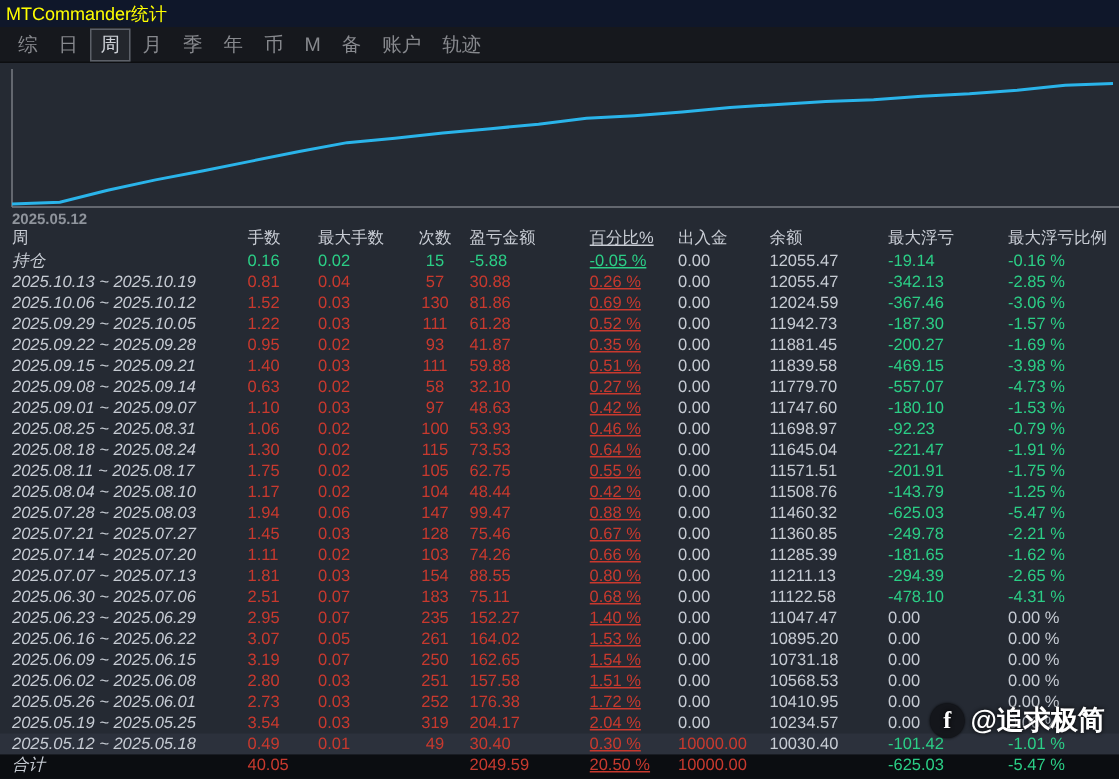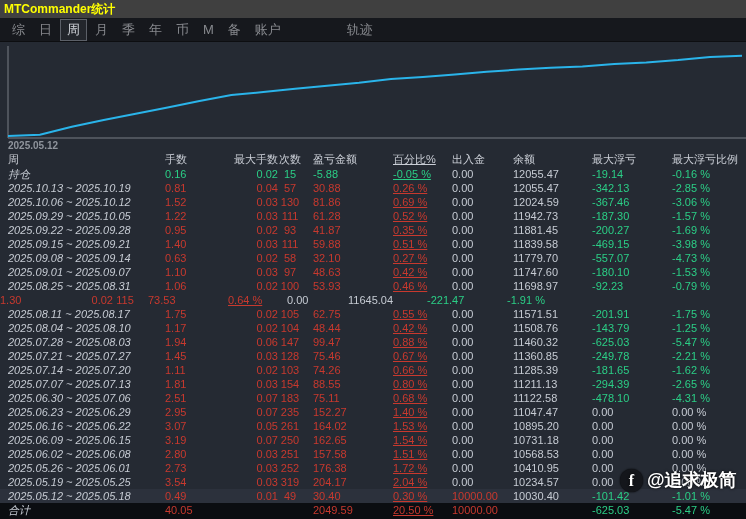--- a/index.html
+++ b/index.html
@@ -1,41 +1,41 @@
 <!DOCTYPE html>
 <html><head>
 <meta charset="utf-8">
 <style>
   html,body{margin:0;padding:0;background:#000;}
   *{box-sizing:border-box;}
   .app{position:relative;width:746px;height:519px;background:#252a33;overflow:hidden;
        font-family:"Liberation Sans",sans-serif;}
   
-  .titlebar{height:18px;background:#404040;color:#ffff00;font-size:12px;font-weight:bold;
+  .titlebar{height:18px;background:#0f172a;color:#ffff00;font-size:12px;font-weight:normal;
             line-height:18px;padding-left:4px;}
   
   .menubar{height:24px;background:#16181d;display:flex;align-items:center;padding-left:6px;
            font-size:13px;color:#87898e;border-bottom:1px solid #0d0e11;}
   .menu-items{display:flex;align-items:center;}
   .menu-item{padding:1px 6px;margin-right:2px;cursor:default;white-space:nowrap;}
   .menu-item.selected{border:1px solid #5c6068;background:#23262c;color:#cfd2d8;}
-  .menu-item.right{margin-left:52px;}
+  .menu-item.right{}
   
   .chart{height:110px;position:relative;font-weight:bold;}
   .chart svg{display:block;}
   
   .stats{width:746px;font-size:11px;}
   .row{display:flex;height:14px;line-height:14px;white-space:nowrap;}
   .row.thead{height:15px;line-height:15px;color:#c9cdd5;}
   .row.total{height:16px;line-height:15px;background:#0b0d11;}
   .row.selected{background:#2c313c;}
   .cell{overflow:hidden;}
   .c0{width:165px;padding-left:8px;}
   .c1{width:47px;}
-  .c2{width:66px;text-align:right;}
+  .c2{width:66px;}
   .c3{width:26px;text-align:center;padding-right:2px;}
   .c4{width:89px;padding-left:9px;}
   .c5{width:59px;text-decoration:underline;}
   .c6{width:61px;}
   .c7{width:79px;}
   .c8{width:80px;}
   .c9{width:74px;}
   .c-label{color:#c6cbd3;font-style:italic;}
   .c-plain{color:#c6cbd3;}
   .c-red{color:#c8392e;}
@@ -197,20 +197,21 @@
           <div class="cell c2 c-red">0.02</div>
           <div class="cell c3 c-red">100</div>
           <div class="cell c4 c-red">53.93</div>
           <div class="cell c5 c-red">0.46 %</div>
           <div class="cell c6 c-plain">0.00</div>
           <div class="cell c7 c-plain">11698.97</div>
           <div class="cell c8 c-green">-92.23</div>
           <div class="cell c9 c-green">-0.79 %</div>
         </div>
         <div class="row">
+          <div class="cell c0 c-label">2025.08.18 ~ 2025.08.24</div>
           <div class="cell c1 c-red">1.30</div>
           <div class="cell c2 c-red">0.02</div>
           <div class="cell c3 c-red">115</div>
           <div class="cell c4 c-red">73.53</div>
           <div class="cell c5 c-red">0.64 %</div>
           <div class="cell c6 c-plain">0.00</div>
           <div class="cell c7 c-plain">11645.04</div>
           <div class="cell c8 c-green">-221.47</div>
           <div class="cell c9 c-green">-1.91 %</div>
         </div>

